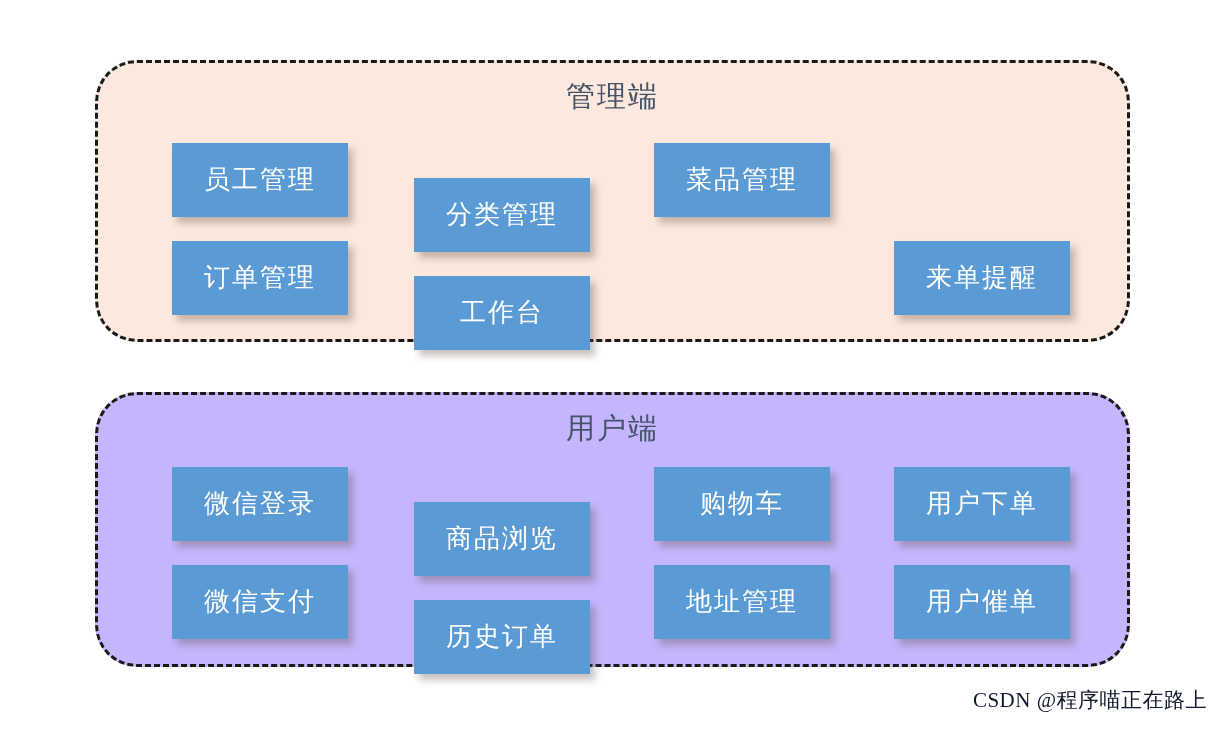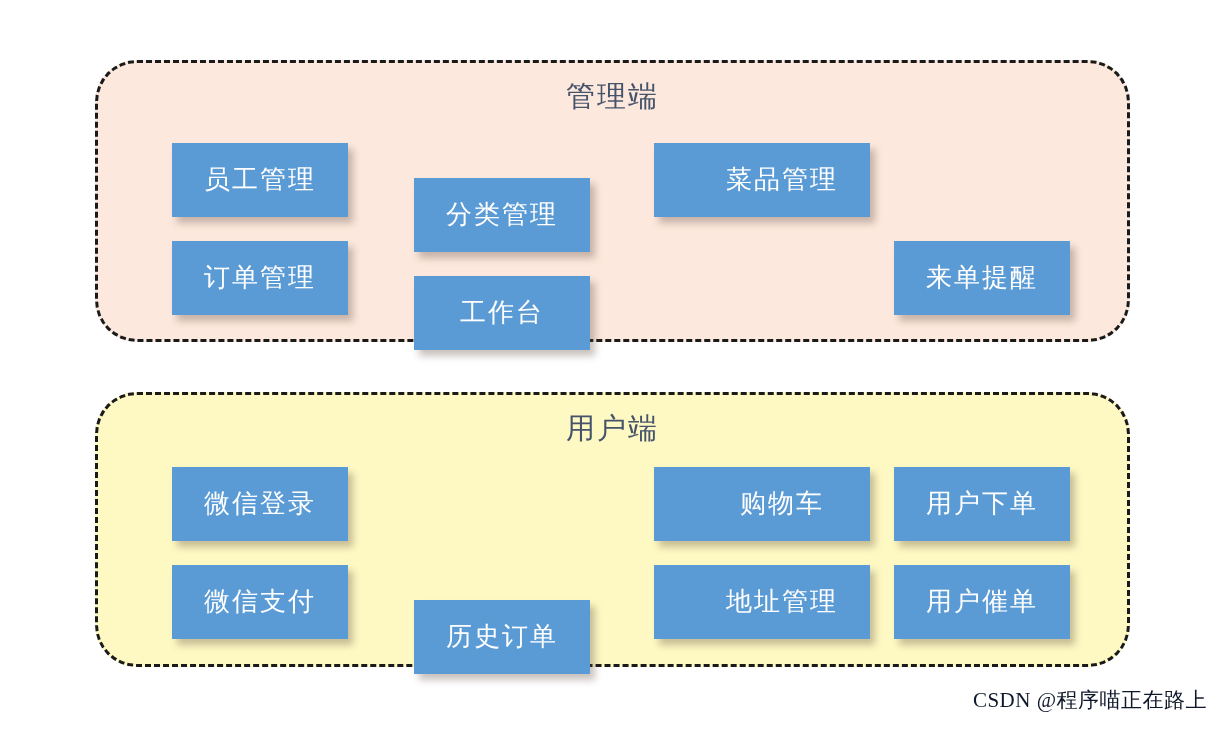--- a/index.html
+++ b/index.html
@@ -49,21 +49,21 @@
     width: 1035px;
     height: 282px;
     background: #fce8dc;
   }
 
   #panel-user {
     left: 95px;
     top: 392px;
     width: 1035px;
     height: 275px;
-    background: #fef9c3;
+    background: #c4b5fd;
   }
 
   
   .grid {
     position: absolute;
     left: 8px;
     right: 0;
   }
   #grid-admin { top: 80px; }
   #grid-user  { top: 72px; }
@@ -86,21 +86,21 @@
     font-size: 26px;
     letter-spacing: 2px;
     line-height: 1;
     font-family: "Liberation Serif", "DejaVu Serif", serif;
     white-space: nowrap;
     user-select: none;
   }
 
   .col-0 { left: 66px; }
   .col-1 { left: 308px; margin-top: 35px; }
-  .col-2 { left: 548px; padding-left: 40px; }
+  .col-2 { left: 548px; }
   .col-3 { left: 788px; }
 
   
   #watermark {
     position: absolute;
     right: 18px;
     bottom: 16px;
     font-size: 21px;
     color: #0f172a;
     font-family: Liberation Serif, serif;
@@ -129,20 +129,21 @@
       </div>
     </div>
   </div>
 
   <div class="panel" id="panel-user">
     <div class="panel-title">用户端</div>
 
     <div class="grid" id="grid-user">
       <div class="row">
         <div class="module-box col-0">微信登录</div>
+        <div class="module-box col-1">商品浏览</div>
         <div class="module-box col-2">购物车</div>
         <div class="module-box col-3">用户下单</div>
       </div>
       <div class="row">
         <div class="module-box col-0">微信支付</div>
         <div class="module-box col-1">历史订单</div>
         <div class="module-box col-2">地址管理</div>
         <div class="module-box col-3">用户催单</div>
       </div>
     </div>

